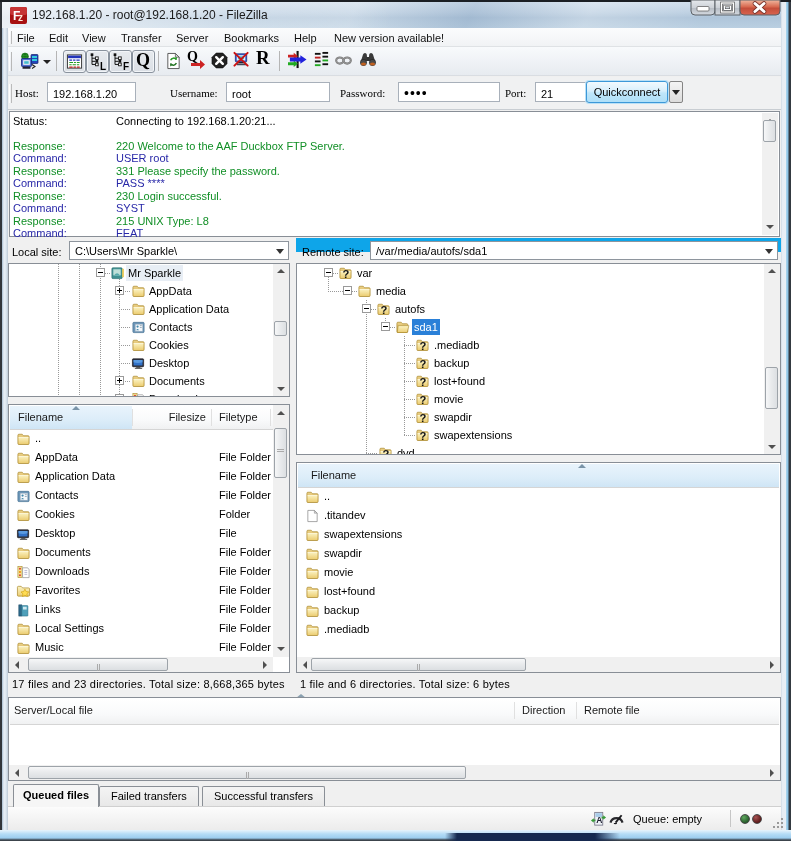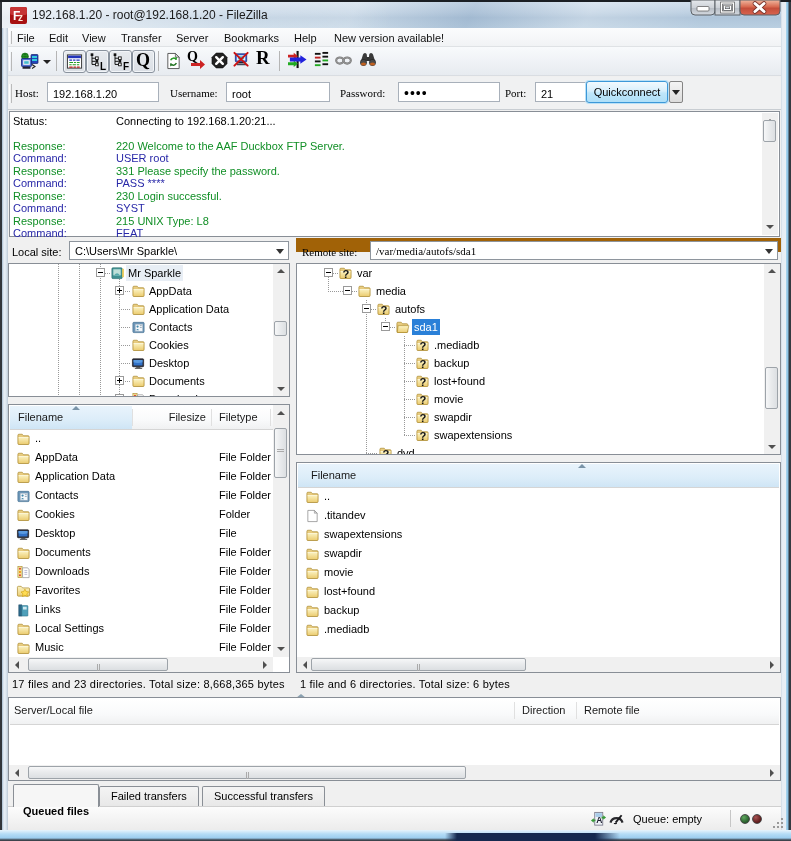--- a/index.html
+++ b/index.html
@@ -35,21 +35,21 @@
 #qc-btn { position:absolute; left:578px; top:4px; width:82px; height:22px; border:1px solid #3c98d8; border-radius:3px; background:linear-gradient(180deg,#f2fafe 0,#d7effc 45%,#bfe6fa 55%,#aedff8 100%); box-shadow:0 0 0 1px #b9e0f6; text-align:center; padding-top:4px; }
 #qc-drop { position:absolute; left:661px; top:4px; width:14px; height:22px; border:1px solid #848484; border-radius:2px; background:linear-gradient(180deg,#f4f4f4 0,#dcdcdc 100%); }
 
 #log { left:9px; top:111px; width:771px; height:126px; background:#fff; border:1px solid #888e96; }
 .logline { position:absolute; left:3px; width:700px; height:12px; line-height:12px; white-space:pre; }
 .ll-label { display:inline-block; width:103px; }
 .lstatus { color:#000; } .lresp { color:#118f26; } .lcmd { color:#2828a8; }
 #log-vscroll { position:absolute; right:1px; top:1px; width:16px; height:122px; }
 
 #localsite-row { left:8px; top:238px; width:282px; height:26px; background:#f0f0f0; }
-#remotesite-row { left:296px; top:238px; width:485px; height:14px; background:#a16207;font-family:Liberation Serif, serif; }
+#remotesite-row { left:296px; top:238px; width:485px; height:14px; background:#0ea5e9; }
 .sitelabel { position:absolute; top:8px; left:4px; }
 .sitecombo { position:absolute; top:3px; height:19px; border:1px solid #8e959d; background:#fff; padding:3px 0 0 5px; }
 .combo-arrow { position:absolute; right:4px; top:7px; width:0; height:0; border-left:4px solid transparent; border-right:4px solid transparent; border-top:5px solid #333; }
 
 #localtree { left:8px; top:263px; width:282px; height:134px; background:#fff; border:1px solid #888e96; overflow:hidden; }
 #remotetree { left:296px; top:263px; width:485px; height:192px; background:#fff; border:1px solid #888e96; overflow:hidden; }
 .trow { position:absolute; height:18px; line-height:18px; left:0; width:100%; white-space:nowrap; }
 .tlabel { position:absolute; top:0; height:16px; line-height:16px; padding:0 2px; white-space:nowrap; }
 .expander { position:absolute; width:9px; height:9px; border:1px solid #9a9a9a; background:#fff; }
 .expander .h { position:absolute; left:1px; top:3px; width:5px; height:1px; background:#000; }
@@ -71,21 +71,21 @@
 .sb-thumb-h { position:absolute; top:1px; height:13px; border:1px solid #9da3a9; border-radius:2px; background:linear-gradient(180deg,#f6f7f8 0,#e8eaec 50%,#dcdfe2 100%); }
 .arr-up { width:0;height:0;border-left:4px solid transparent;border-right:4px solid transparent;border-bottom:4px solid #505050; }
 .arr-dn { width:0;height:0;border-left:4px solid transparent;border-right:4px solid transparent;border-top:4px solid #505050; }
 .arr-lf { width:0;height:0;border-top:4px solid transparent;border-bottom:4px solid transparent;border-right:4px solid #505050; }
 .arr-rt { width:0;height:0;border-top:4px solid transparent;border-bottom:4px solid transparent;border-left:4px solid #505050; }
 
 #queue { left:8px; top:697px; width:773px; height:84px; background:#fff; border:1px solid #888e96; }
 
 #tabs { left:8px; top:783px; width:773px; height:23px; background:#f0f0f0; }
 .tab { position:absolute; border:1px solid #8a8f96; border-bottom:none; border-radius:2px 2px 0 0; background:linear-gradient(180deg,#f4f4f4 0,#e8e8e8 100%); padding:3px 11px 0 11px; height:20px; top:3px; }
-.tab.active { background:#f6f6f6; top:1px; height:23px; font-weight:bold; z-index:2; padding:20px 9px 0 9px; }
+.tab.active { background:#f6f6f6; top:1px; height:23px; font-weight:bold; z-index:2; padding:4px 9px 0 9px; }
 
 #statusbar { left:8px; top:806px; width:773px; height:24px; background:linear-gradient(180deg,#fcfcfc 0,#ececec 100%); border-top:1px solid #d0d0d0; }
 .led { position:absolute; top:7px; width:10px; height:10px; border-radius:50%; }
 </style>
 </head>
 <body>
 <svg width="0" height="0" style="position:absolute">
 <defs>
 <linearGradient id="gfold" x1="0" y1="0" x2="0" y2="1">
         <stop offset="0" stop-color="#fbf3c4"></stop>
@@ -349,21 +349,21 @@
       <use href="#i-chain"></use>
     </svg>
   <svg class="abs" style="left:351px;top:4px" width="18" height="16">
       <use href="#i-bino"></use>
     </svg>
 </div>
 
 <div class="abs" id="quickbar">
   <div style="position:absolute;left:1px;top:7px;width:3px;height:19px;border-left:1px solid #fff;border-right:1px solid #bbb"></div>
   <div class="qlabel" style="left:7px">Host:</div>
-  <input class="qinput" style="left: 39px; width: 112px;" value="192.168.1.20" readonly="">
+  <input class="qinput" style="left: 39px; width: 89px;" value="192.168.1.20" readonly="">
   <div class="qlabel" style="left:162px">Username:</div>
   <input class="qinput" style="left: 218px; width: 104px;" value="root" readonly="">
   <div class="qlabel" style="left:332px">Password:</div>
   <input class="qinput" style="left: 390px; width: 102px; font-size: 14px; letter-spacing: 1px; padding-top: 1px;" value="••••" readonly="">
   <div class="qlabel" style="left:497px">Port:</div>
   <input class="qinput" style="left: 527px; width: 64px;" value="21" readonly="">
   <div id="qc-btn">Quickconnect</div>
   <div id="qc-drop">
       <div style="margin:8px auto 0 auto;width:0;height:0;border-left:4px solid transparent;border-right:4px solid transparent;border-top:5px solid #222;"></div>
     </div>

